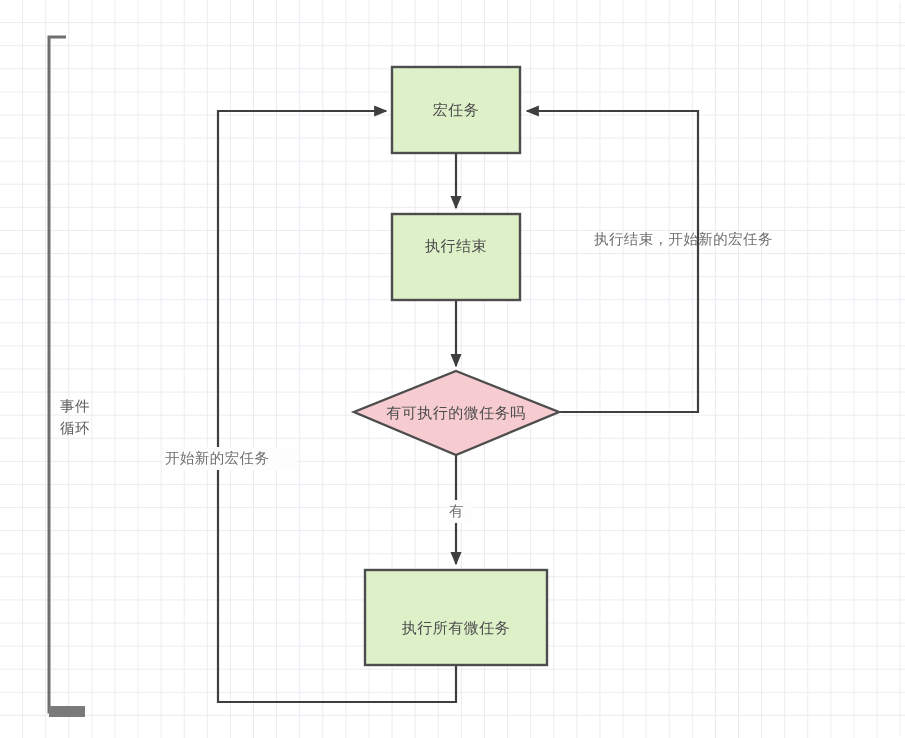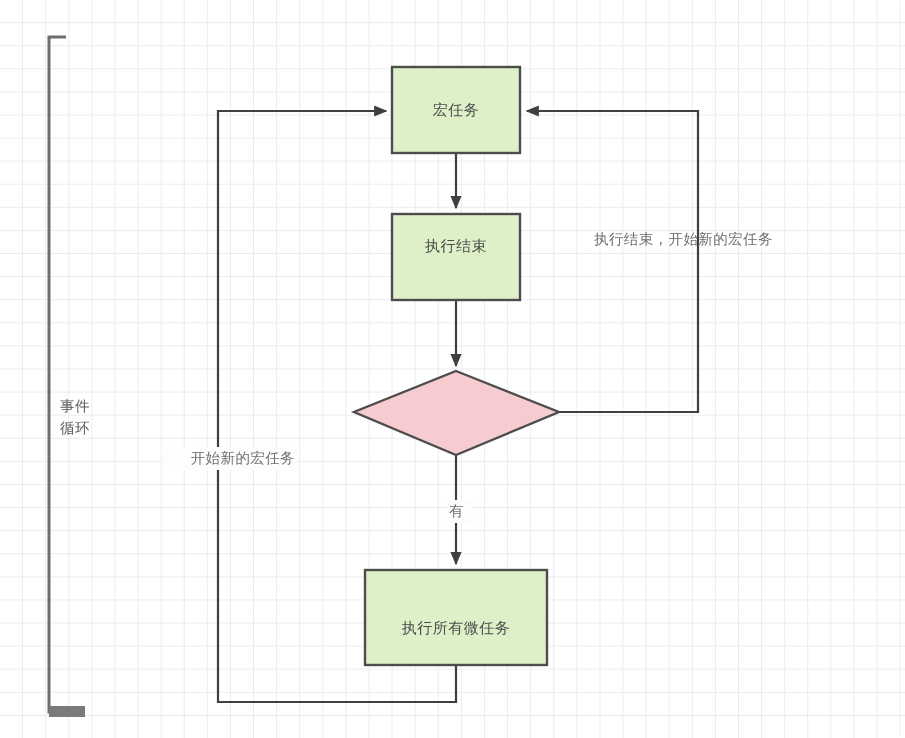--- a/index.html
+++ b/index.html
@@ -118,25 +118,26 @@
 
     <g>
       <rect x="365" y="570" width="182" height="95" fill="#ddf0c8" stroke="#4d4d4d" stroke-width="2.4"></rect>
     </g>
   </svg>
 
   <div class="node-label" style="left:392px; top:67px; width:128px; height:86px;">宏任务</div>
 
   <div class="node-label" style="left:392px; top:214px; width:128px; height:64px;">执行结束</div>
 
+  <div class="node-label" style="left:356px; top:371px; width:200px; height:84px;">有可执行的微任务吗</div>
 
   <div class="node-label" style="left:365px; top:570px; width:182px; height:117px;">执行所有微任务</div>
 
   <div class="edge-label" style="left:594px; top:229px; width:220px;">执行结束，开始新的宏任务</div>
 
-  <div class="edge-label on-line" style="left:163px; top:447px; width:130px;text-align:right;">开始新的宏任务</div>
+  <div class="edge-label on-line" style="left:163px; top:447px; width:130px;">开始新的宏任务</div>
 
   <div class="edge-label on-line" style="left:447px; top:500px; width:22px;">有</div>
 
   <div class="bracket-label" style="left:60px; top:371px; width:60px;margin-top:25px;">事件
 循环</div>
 
 </div>
 
 </body></html>

